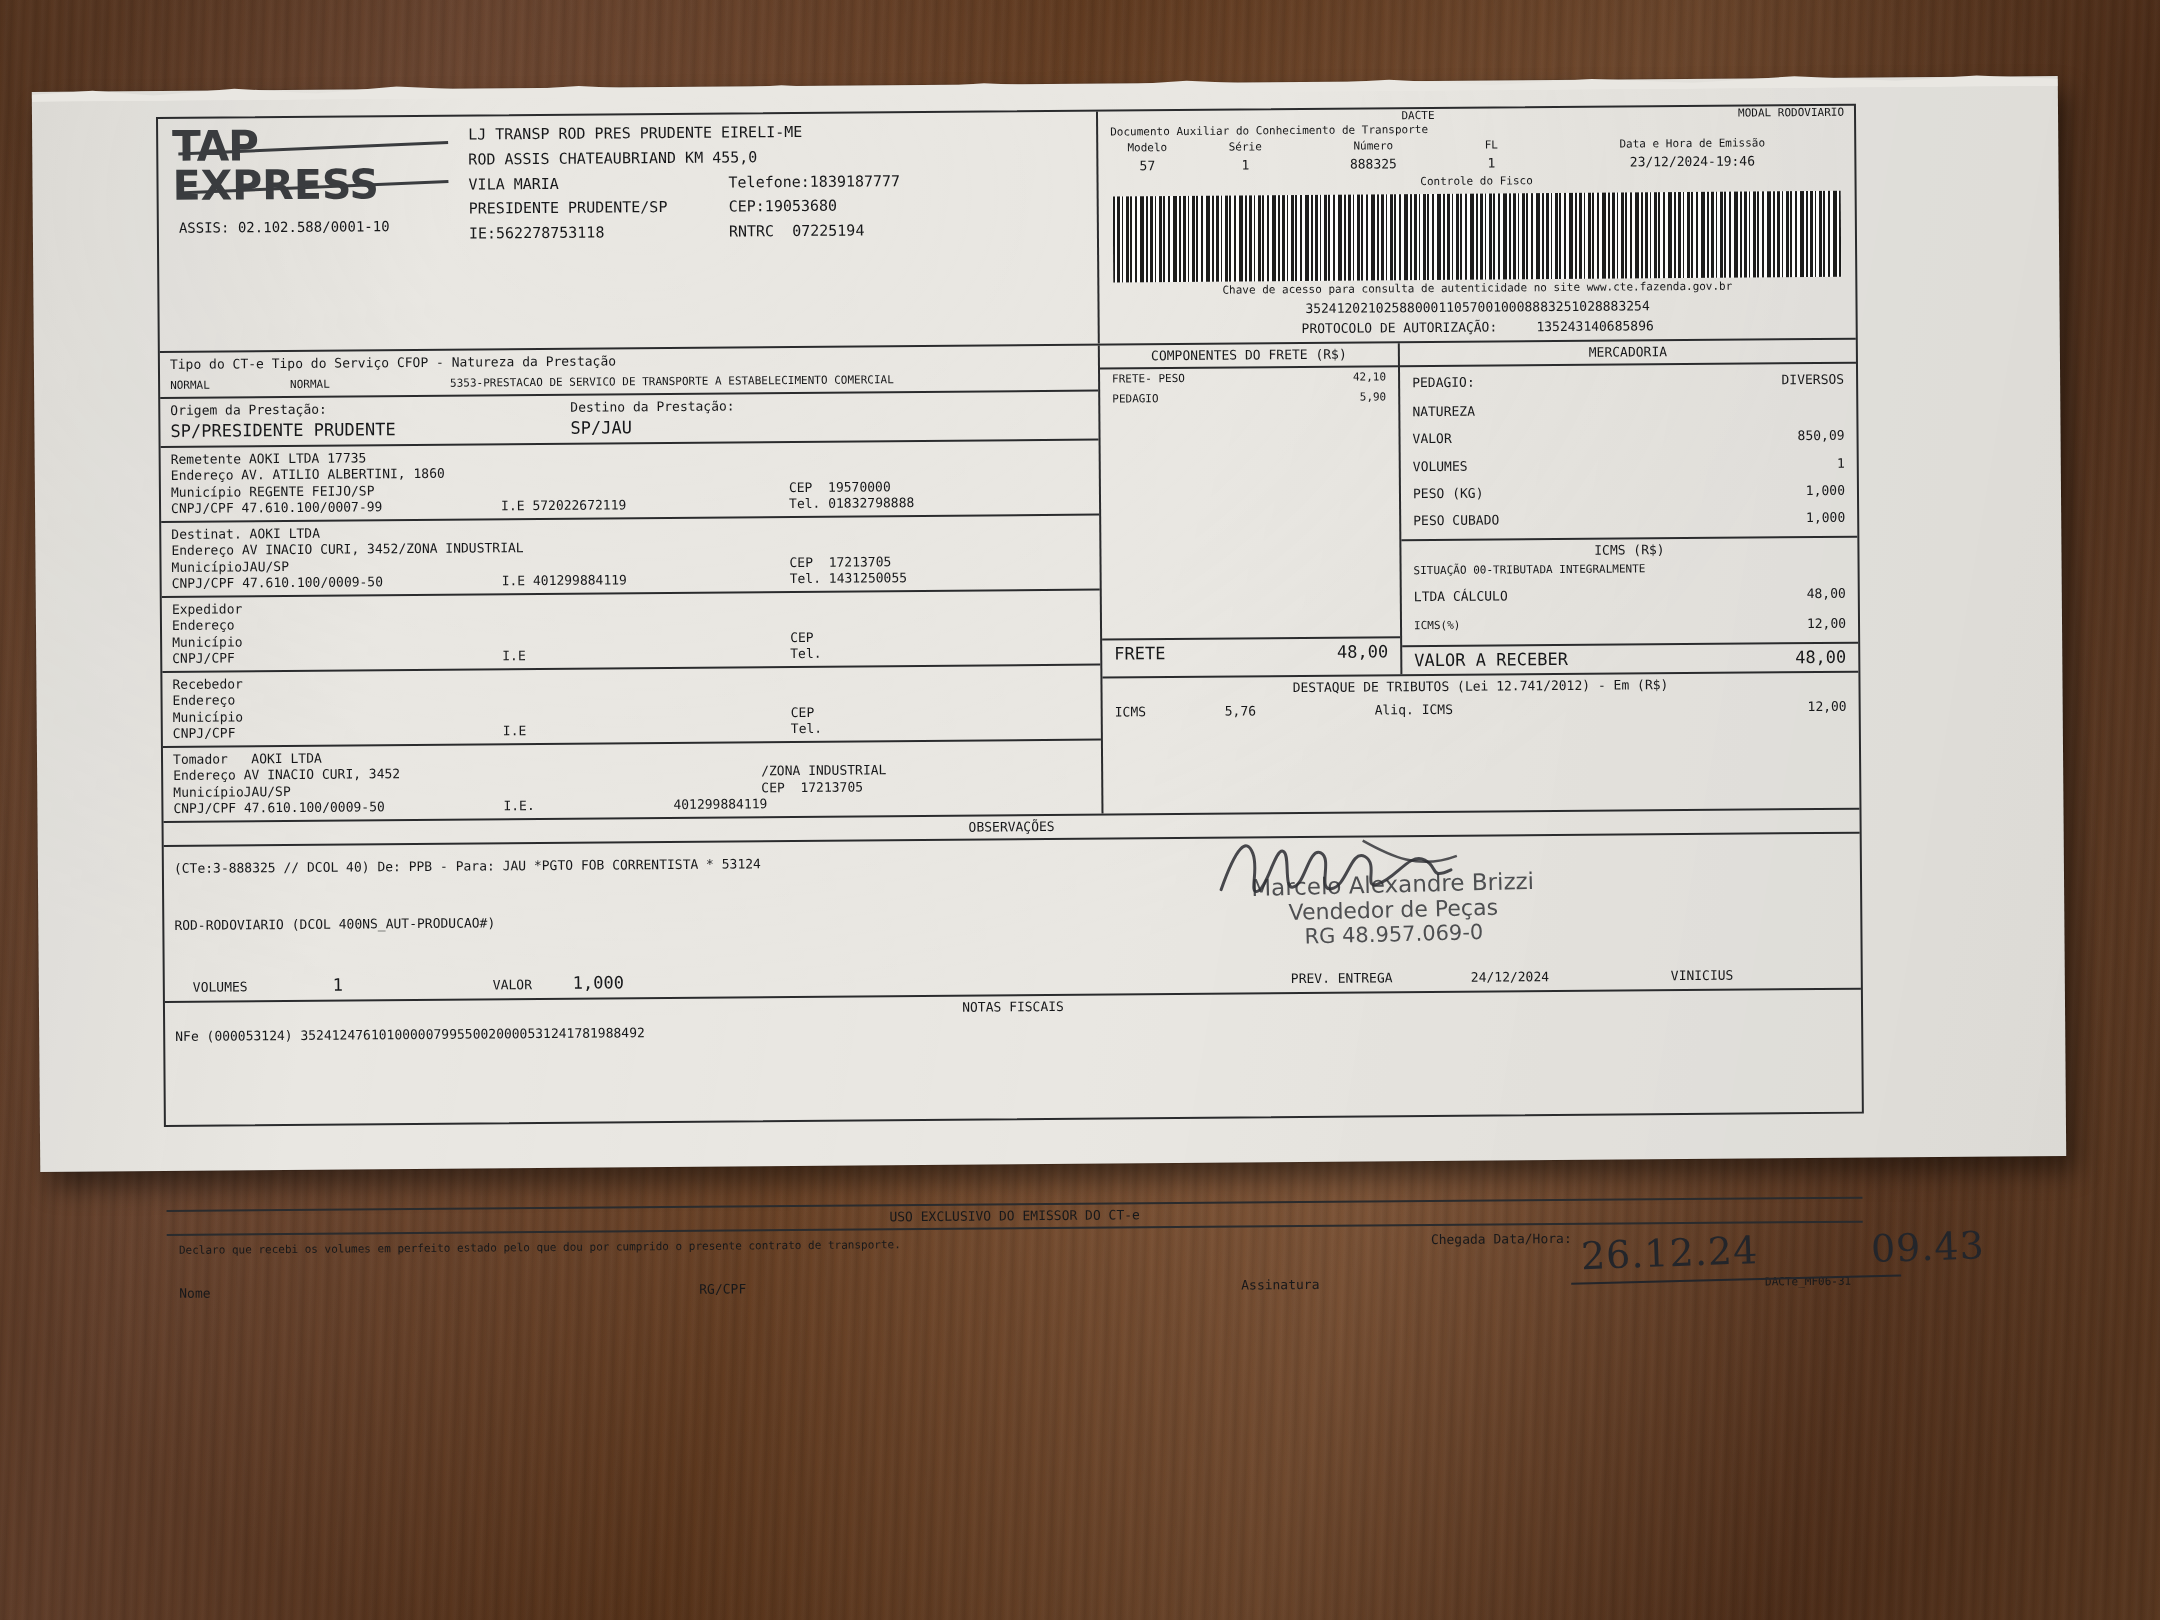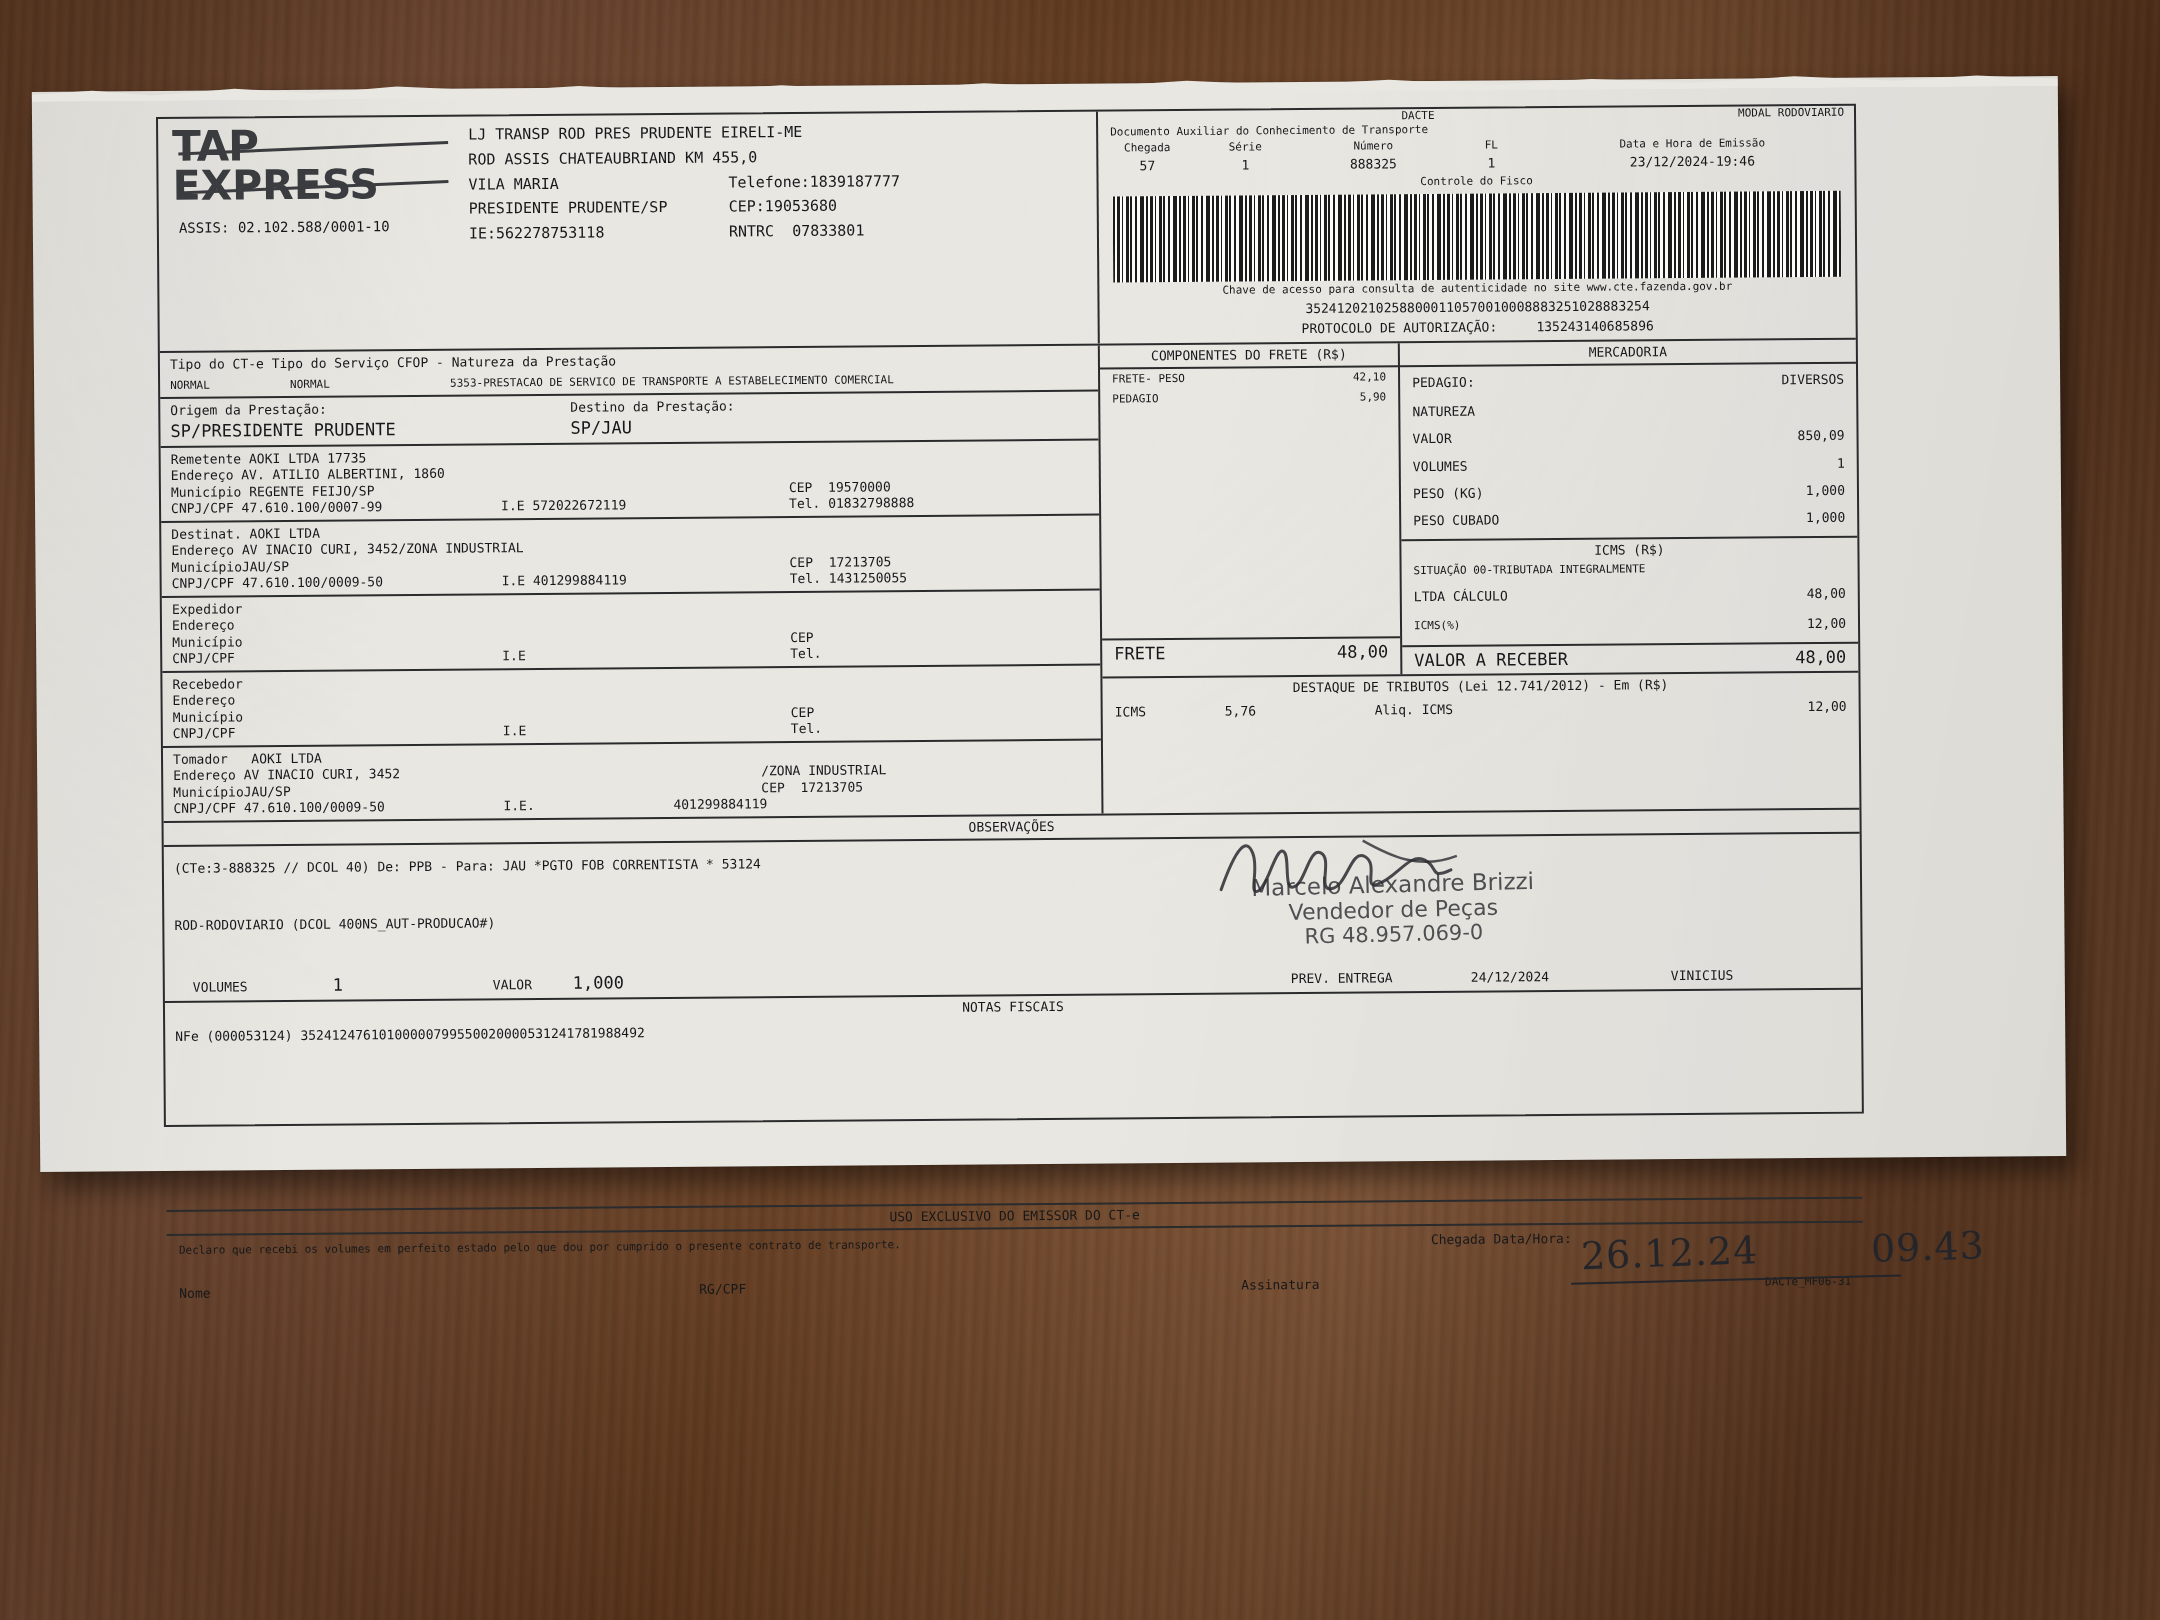--- a/index.html
+++ b/index.html
@@ -195,33 +195,33 @@
             <span>Telefone:</span>
               <span>1839187777</span>
           </div>
           <div class="flexline">
             <span style="width:260px">PRESIDENTE PRUDENTE/SP</span>
             <span>CEP:</span>
               <span>19053680</span>
           </div>
           <div class="flexline">
             <span style="width:260px"><span>IE:</span><span>562278753118</span></span>
-            <span>RNTRC</span>&nbsp;&nbsp;<span>07833801</span>
+            <span>RNTRC</span>&nbsp;&nbsp;<span>07225194</span>
           </div>
         </div>
       </div>
 
       <div class="right-col">
         <div class="row" style="align-items:center;">
           <div class="grow center tiny">DACTE</div>
           <div class="tiny" style="padding-right:10px">MODAL RODOVIARIO</div>
         </div>
         <div class="tiny" style="padding-left:12px">Documento Auxiliar do Conhecimento de Transporte</div>
         <div class="dacte-grid tiny">
-          <div style="width:90px">Chegada</div>
+          <div style="width:90px">Modelo</div>
           <div style="width:90px">Série</div>
           <div style="width:150px">Número</div>
           <div style="width:70px">FL</div>
           <div class="grow">Data e Hora de Emissão</div>
         </div>
         <div class="dacte-grid xsmall">
           <div style="width:90px">57</div>
           <div style="width:90px">1</div>
           <div style="width:150px">888325</div>
           <div style="width:70px">1</div>

